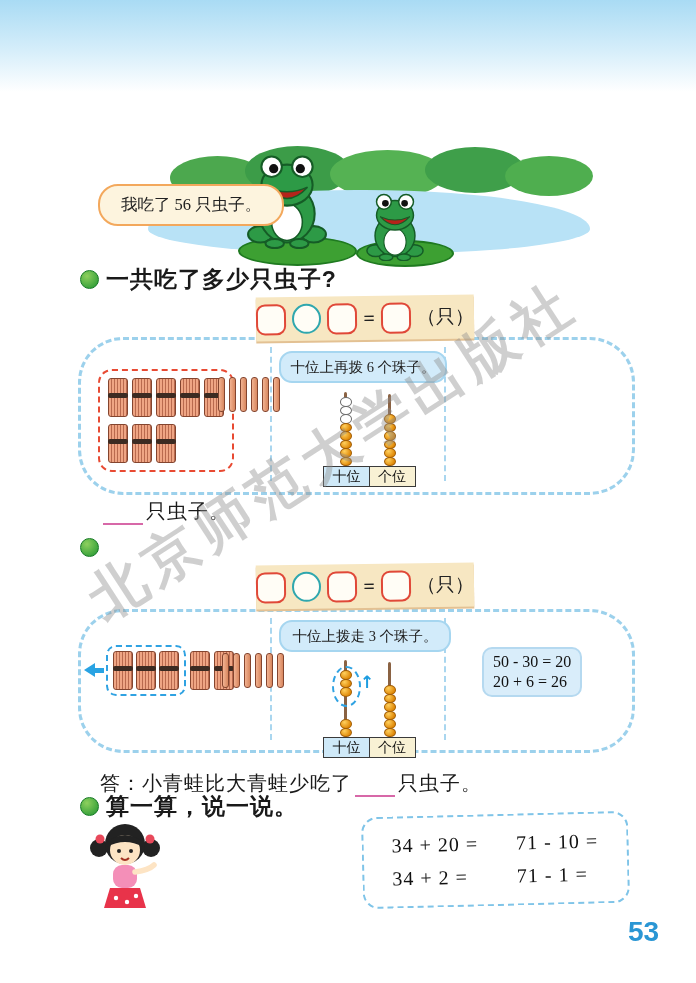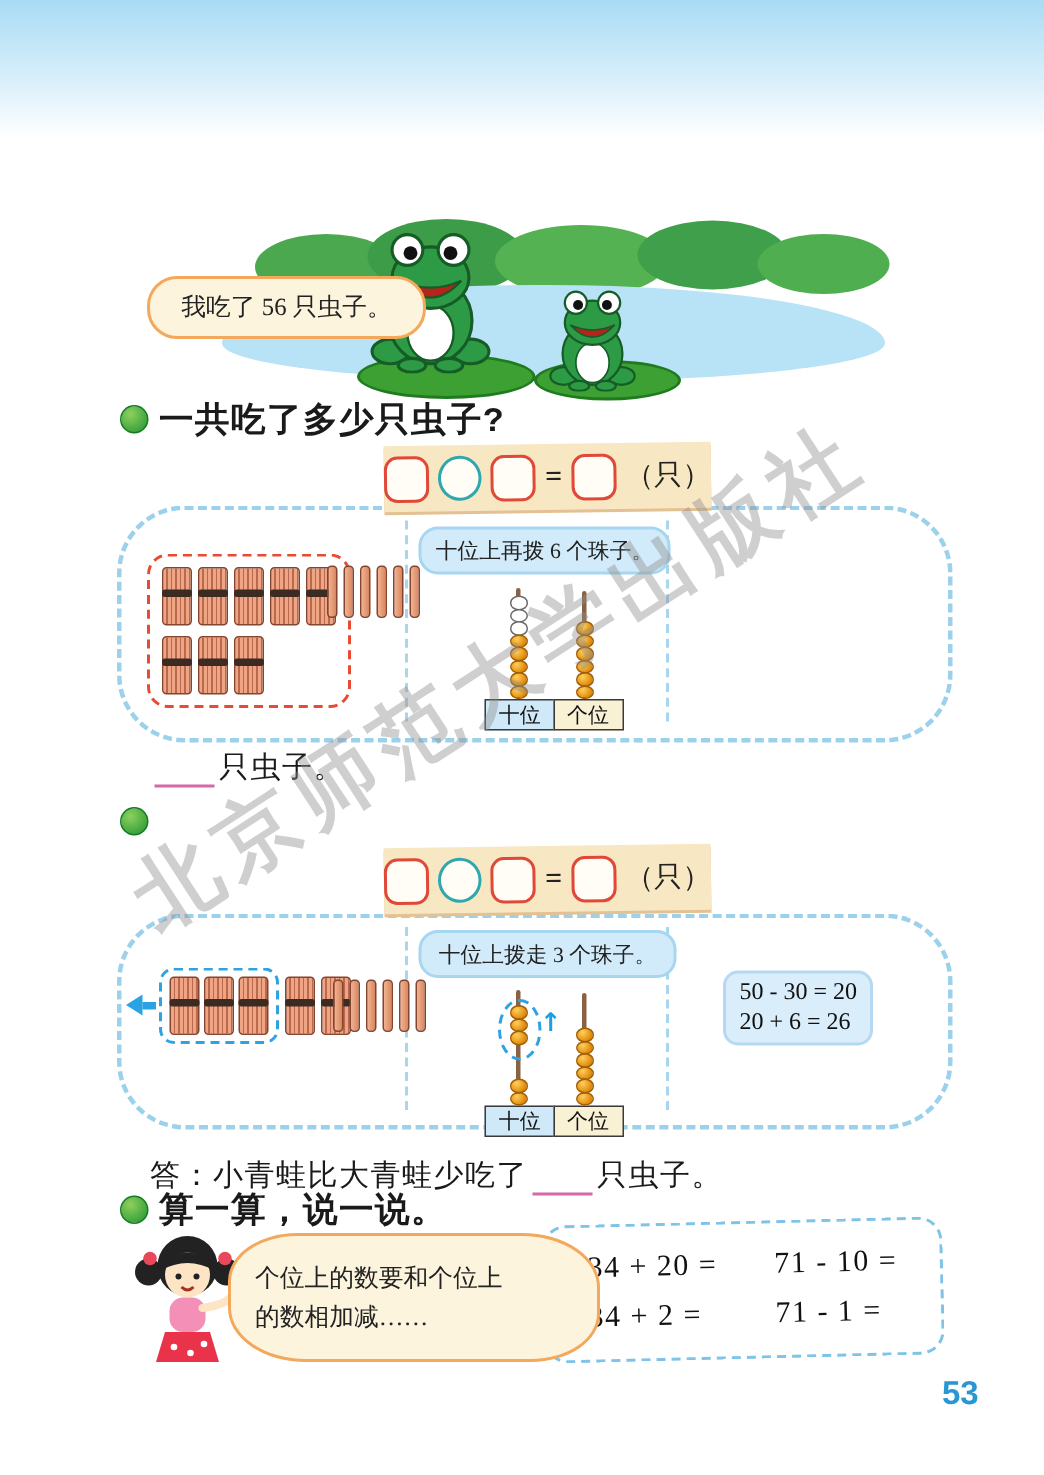--- a/index.html
+++ b/index.html
@@ -79,21 +79,21 @@
   .answer{position:absolute;font-size:20px;color:#1a1a1a;display:flex;align-items:flex-end;letter-spacing:1px;}
   .blank{display:inline-block;width:40px;border-bottom:2.5px solid #d768a8;margin:0 3px;height:22px;}
   
   .cloud{position:absolute;background:#fdf4de;border:2.5px solid #f3a85c;
      border-radius:46px 52px 46px 52px/32px 36px 32px 36px;display:flex;flex-direction:column;
      justify-content:center;padding:8px 16px;font-size:16.5px;color:#222;line-height:1.55;z-index:6;}
   .probbox{position:absolute;background:#fff;border:2.5px dashed #7fc4e8;border-radius:16px;
      transform:rotate(-1.4deg);display:grid;grid-template-columns:auto auto;
      column-gap:38px;row-gap:10px;padding:16px 28px;}
   .prob{font-size:20px;color:#111;letter-spacing:1px;}
-  .pagenum{position:absolute;font-size:22px;font-weight:bold;color:#2a96d4;
+  .pagenum{position:absolute;font-size:28px;font-weight:bold;color:#2a96d4;
      font-family:"Liberation Sans",sans-serif;}
 </style>
 </head>
 <body>
 
 <div class="page">
 
   <div class="sky"></div>
 
   <div class="watermark">北京师范大学出版社</div>
@@ -316,24 +316,20 @@
       <circle cx="44" cy="33" r="2" fill="#222"></circle>
     <path d="M34 40 q4 4 8 0" stroke="#a33322" stroke-width="2" fill="none"></path>
     <rect x="26" y="47" width="24" height="23" rx="9" fill="#f48fb8"></rect>
     <path d="M48 54 Q62 52 67 47" stroke="#fde4c4" stroke-width="5.5" fill="none" stroke-linecap="round"></path>
     <path d="M23 70 L53 70 L59 90 L17 90 Z" fill="#e8334a"></path>
     <circle cx="29" cy="80" r="2.2" fill="#fff"></circle>
       <circle cx="40" cy="84" r="2.2" fill="#fff"></circle>
       <circle cx="49" cy="78" r="2.2" fill="#fff"></circle>
   </svg>
 
-  <div class="cloud" style="left:152px;top:822px;width:212px;height:66px;">
-    <div>个位上的数要和个位上</div>
-    <div>的数相加减……</div>
-  </div>
 
   <div class="probbox" id="problems-grid" style="left:362px;top:814px;">
       <div class="prob">34 + 20 =</div>
       <div class="prob">71 - 10 =</div>
       <div class="prob">34 + 2 =</div>
       <div class="prob">71 - 1 =</div>
     </div>
 
   <div class="pagenum" style="left:628px;top:916px;">53</div>
 

